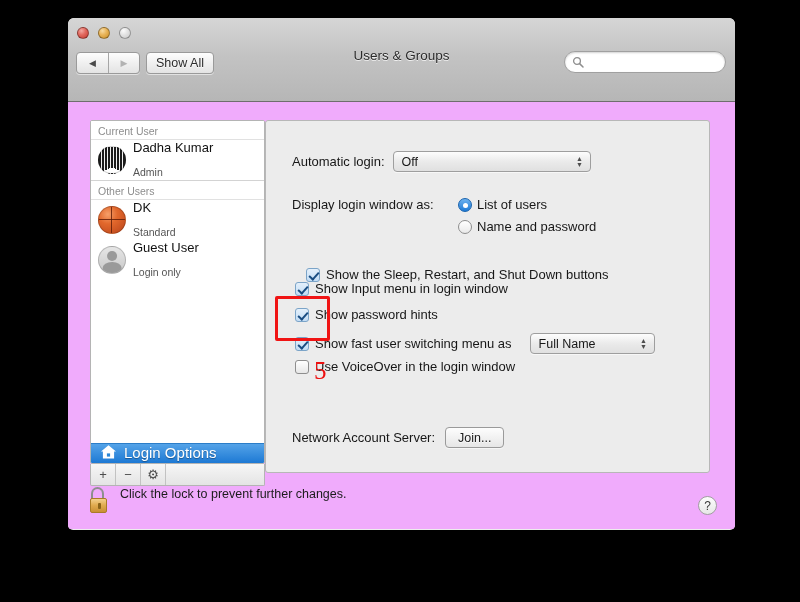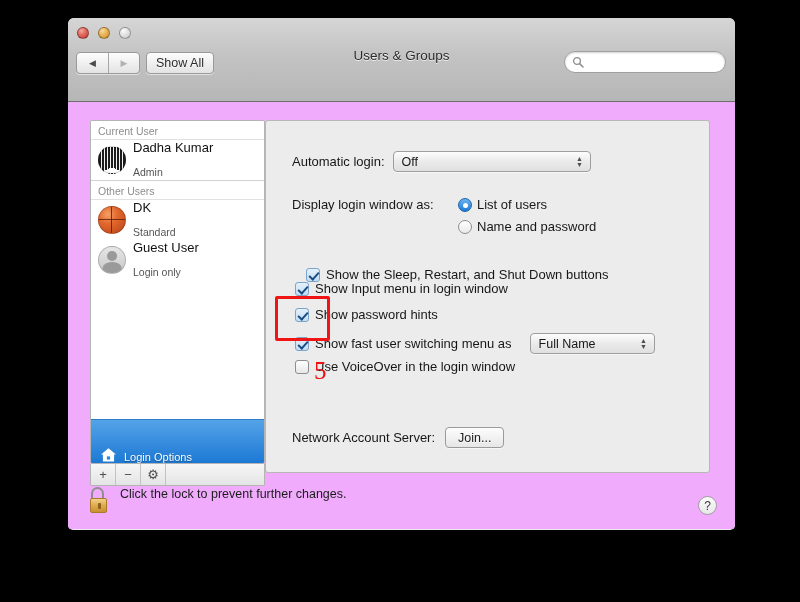--- a/index.html
+++ b/index.html
@@ -150,27 +150,27 @@
     content:""; position:absolute;
     left:50%; bottom:-4%; width:72%; height:46%;
     transform: translateX(-50%);
     border-radius:50% 50% 0 0; background:#9a9a9a;
   }
   .u-name { font-size: 13px; color: #111; line-height: 15px; }
   .u-role { font-size: 10.5px; color: #555; line-height: 13px; margin-top: 11px; }
 
   #login-options {
     position: absolute; left: 0; right: 0; bottom: 0;
-    height: 44px;
-    display: flex; align-items: flex-end; gap: 7px;
+    height: 20px;
+    display: flex; align-items: flex-start; gap: 7px;
     padding-left: 9px;
     background: linear-gradient(to bottom, #54a3e8 0%, #1d79d4 100%);
     border-top: 1px solid #2b7dc8;
     color: #fff;
-    font-size: 11px;
+    font-size: 15px;
     text-shadow: 0 1px 1px rgba(0,0,0,.35);
   }
 
   #sb-toolbar {
     position: absolute; left: 22px; top: 362px;
     width: 175px; height: 22px;
     display: flex;
     border: 1px solid #b4b4b4; border-top: none;
     background: linear-gradient(to bottom, #f6f6f6, #e4e4e4);
     border-radius: 0 0 2px 2px;

